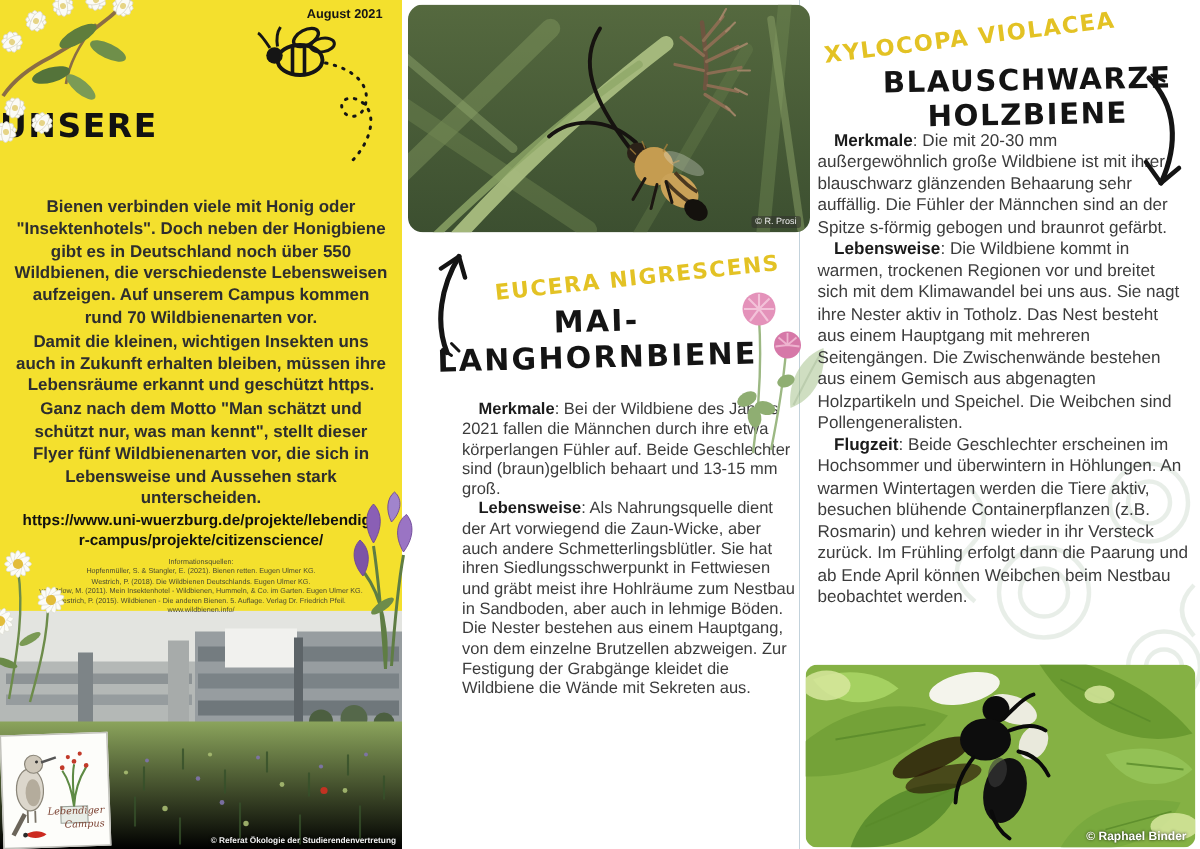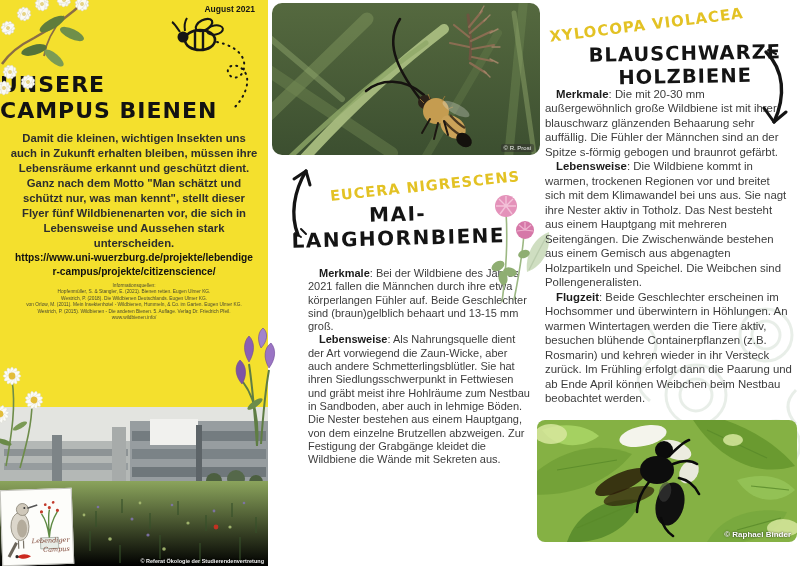--- a/index.html
+++ b/index.html
@@ -46,21 +46,21 @@
   .sec b { color:#1b1b1b;margin-left:11px; }
 
   
   .panel-right { position:absolute; left:533px; top:0; width:267px; height:566px; background:#fff; }
   .latin-right { position:absolute; left:6px; top:16px; width:215px; transform:rotate(-7deg);
                  font-size:15px; text-align:center; }
   .name-right { position:absolute; left:38px; top:42px; width:228px; font-size:19.5px; line-height:1.18;
                 letter-spacing:1px; transform:rotate(-1deg); }
   .right-body { position:absolute; left:12px; top:87px; width:248px; font-size:11.4px; line-height:1.27;
                 color:#3c3c3c; z-index:1; }
-  .right-photo { position:absolute; left:4px; top:420px; width:260px; height:122px; border-radius:8px;
+  .right-photo { position:absolute; left:4px; top:443px; width:260px; height:122px; border-radius:8px;
                  overflow:hidden; z-index:2; }
   .right-photo-credit { position:absolute; bottom:3px; right:6px; font-size:8px; font-weight:bold; color:#fff;
                         text-shadow:0 0 2px rgba(0,0,0,.9); z-index:2; }
   .watermark { position:absolute; right:-6px; top:295px; width:180px; height:240px; opacity:.12; z-index:0; }
   .leaf-edge { position:absolute; left:-10px; top:228px; width:34px; height:48px; opacity:.55; z-index:0; }
 </style>
 </head>
 <body>
 
 <div class="page">
@@ -105,25 +105,25 @@
         <circle cx="13" cy="27" r="5.5" fill="#151515"></circle>
         <path d="M10,22 C6,16 4,13 2,12 M15,21 C14,15 15,11 17,8" fill="none" stroke="#151515" stroke-width="2"></path>
         <ellipse cx="34" cy="15" rx="9" ry="5" fill="none" stroke="#151515" stroke-width="2.2" transform="rotate(-28 34 15)"></ellipse>
         <ellipse cx="45" cy="20" rx="8" ry="4.5" fill="none" stroke="#151515" stroke-width="2" transform="rotate(-10 45 20)"></ellipse>
         <path d="M47,32 C66,36 76,46 74,58 C72,70 60,70 58,62 C56,54 70,52 76,64 C80,74 74,88 64,98" fill="none" stroke="#151515" stroke-width="2" stroke-dasharray="1 5" stroke-linecap="round"></path>
       </svg>
     </div>
 
     <div class="left-title">
       <div>UNSERE</div>
-      <div>CAMPUS BIENEN</div>
     </div>
 
     <div class="left-body">
-      <p>Damit die kleinen, wichtigen Insekten uns auch in Zukunft erhalten bleiben, müssen ihre Lebensräume erkannt und geschützt dient.</p>
+      <p>Bienen verbinden viele mit Honig oder "Insektenhotels". Doch neben der Honigbiene gibt es in Deutschland noch über 550 Wildbienen, die verschiedenste Lebensweisen aufzeigen. Auf unserem Campus kommen rund 70 Wildbienenarten vor.</p>
+      <p>Damit die kleinen, wichtigen Insekten uns auch in Zukunft erhalten bleiben, müssen ihre Lebensräume erkannt und geschützt https.</p>
       <p>Ganz nach dem Motto "Man schätzt und schützt nur, was man kennt", stellt dieser Flyer fünf Wildbienenarten vor, die sich in Lebensweise und Aussehen stark unterscheiden.</p>
       <p class="home-url">https://www.uni-wuerzburg.de/projekte/lebendiger-campus/projekte/citizenscience/</p>
       <div class="sources">
         <span>Informationsquellen:</span>
         <span>Hopfenmüller, S. &amp; Stangler, E. (2021). Bienen retten. Eugen Ulmer KG.</span>
         <span>Westrich, P. (2018). Die Wildbienen Deutschlands. Eugen Ulmer KG.</span>
         <span>von Orlow, M. (2011). Mein Insektenhotel - Wildbienen, Hummeln, &amp; Co. im Garten. Eugen Ulmer KG.</span>
         <span>Westrich, P. (2015). Wildbienen - Die anderen Bienen. 5. Auflage. Verlag Dr. Friedrich Pfeil.</span>
         <span>www.wildbienen.info/</span>
       </div>

